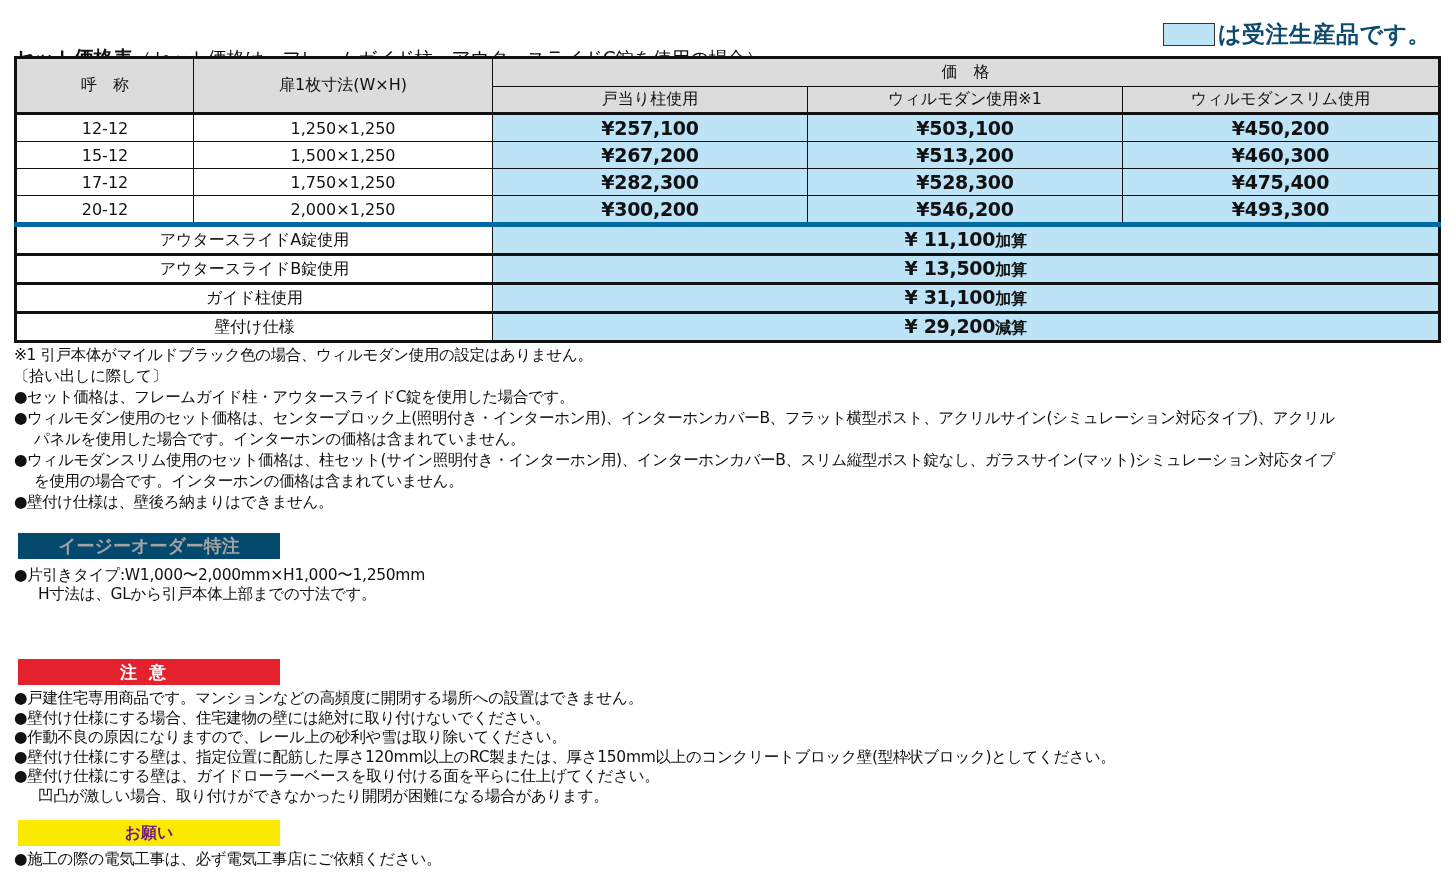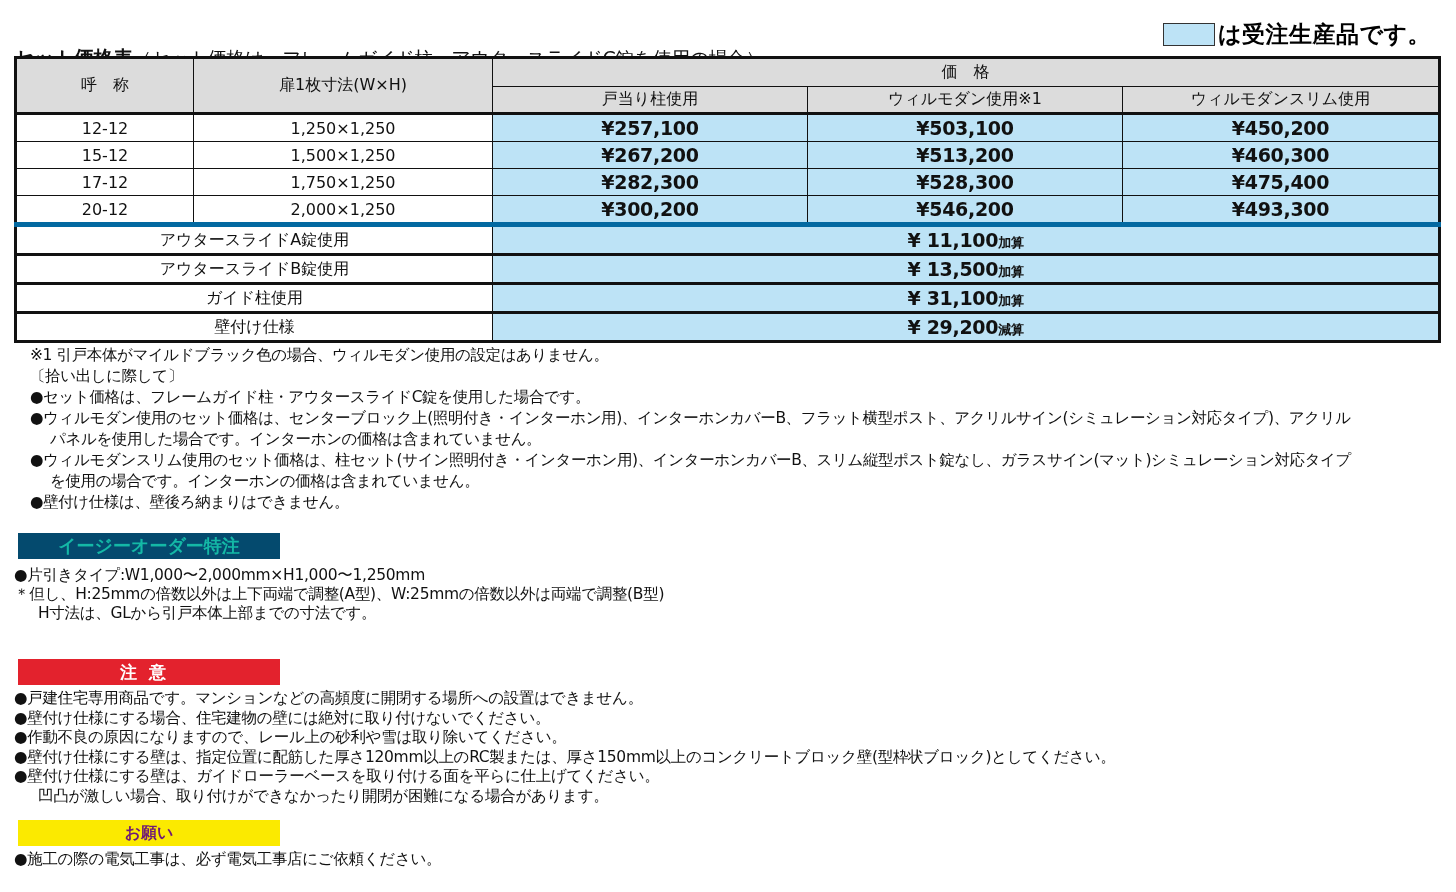--- a/index.html
+++ b/index.html
@@ -14,21 +14,21 @@
   }
   .title .main { font-weight: bold; font-size: 20px; }
   .legend {
     position: absolute; left: 1163px; top: 20px; height: 28px;
     display: flex; align-items: center; white-space: nowrap;
   }
   .legend .swatch {
     width: 52px; height: 23px; background: #bde3f6; border: 1px solid #333;
     box-sizing: border-box; margin-right: 3px;
   }
-  .legend .text { font-size: 23px; color: #000000; font-weight: bold; letter-spacing: 0.5px; }
+  .legend .text { font-size: 23px; color: #0c4a6e; font-weight: bold; letter-spacing: 0.5px; }
 
   table.price {
     position: absolute; left: 14px; top: 56px; width: 1424px;
     border-collapse: collapse; border: 3px solid #111; table-layout: fixed;
     font-size: 16px;
   }
   table.price td, table.price th {
     border: 1.5px solid #111; padding: 0; text-align: center; white-space: nowrap;
     overflow: hidden; font-weight: normal;
   }
@@ -36,34 +36,34 @@
   table.price thead tr.h1 th { height: 27px; }
   table.price thead tr.h2 th { height: 25px; margin-top: 12px; }
   table.price thead tr.h2 th, table.price thead tr.h1 th.rs { border-bottom: 3px solid #111; }
   table.price tbody td { height: 26px; }
   table.price tbody td.blue { background: #bde3f6; font-weight: bold; font-size: 19px; letter-spacing: -0.3px; }
   table.price tbody tr.sizes td { border-top: 0.5px solid #111; border-bottom: 0.5px solid #111; }
   table.price tbody tr.sizes td.blue { border-left: 1px solid #111; }
   table.price tbody tr.last-size td { border-bottom: 5px solid #0369a1; }
   table.price tbody tr.opt td { height: 26px; border-top: 3px solid #111; }
   table.price tbody tr.opt.first td { border-top: 3px solid #111; }
-  table.price .suffix { font-size: 13px; font-weight: bold; }
+  table.price .suffix { font-size: 16px; font-weight: bold; }
 
   .notes {
     position: absolute; left: 14px; top: 345px; width: 1430px;
     font-size: 15.5px; line-height: 21px; letter-spacing: -0.4px;
   }
-  .notes .line { white-space: nowrap; margin-left: 16px; }
+  .notes .line { white-space: nowrap; }
   .notes .indent { padding-left: 20px; }
 
   .sec-head {
     position: absolute; left: 18px; width: 262px; height: 26px;
     font-weight: bold; font-size: 16px; text-align: center; line-height: 26px;
   }
-  .sec-easy { top: 533px; background: #044a6e; color: #14b8a6; font-size: 18px; }
+  .sec-easy { top: 533px; background: #044a6e; color: #a3a3a3; font-size: 18px; }
   .sec-caution { top: 659px; background: #e3222d; color: #fff; font-size: 17px; letter-spacing: 12px; }
   .sec-request { top: 820px; background: #fbea00; color: #701a75; font-size: 16px; }
 
   .block { position: absolute; left: 14px; font-size: 15.5px; line-height: 19px; letter-spacing: -0.3px; }
   .block .line { white-space: nowrap; }
   .block .indent { padding-left: 24px; }
   .block-easy { top: 566px; }
   .block-easy .heading { font-size: 19px; line-height: 24px; }
   .block-caution { top: 689px; line-height: 19.5px; }
   .block-request { top: 850px; }
@@ -155,21 +155,20 @@
   <div class="line">●ウィルモダン使用のセット価格は、センターブロック上(照明付き・インターホン用)、インターホンカバーB、フラット横型ポスト、アクリルサイン(シミュレーション対応タイプ)、アクリル</div>
   <div class="line indent">パネルを使用した場合です。インターホンの価格は含まれていません。</div>
   <div class="line">●ウィルモダンスリム使用のセット価格は、柱セット(サイン照明付き・インターホン用)、インターホンカバーB、スリム縦型ポスト錠なし、ガラスサイン(マット)シミュレーション対応タイプ</div>
   <div class="line indent">を使用の場合です。インターホンの価格は含まれていません。</div>
   <div class="line">●壁付け仕様は、壁後ろ納まりはできません。</div>
 </div>
 
 <div class="sec-head sec-easy">イージーオーダー特注</div>
 <div class="block block-easy">
   <div class="line">●片引きタイプ:W1,000〜2,000mm×H1,000〜1,250mm</div>
-  <div class="line">＊但し、H:25mmの倍数以外は上下両端で調整(A型)、W:25mmの倍数以外は両端で調整(B型)</div>
   <div class="line indent">H寸法は、GLから引戸本体上部までの寸法です。</div>
 </div>
 
 <div class="sec-head sec-caution">注意</div>
 <div class="block block-caution">
   <div class="line">●戸建住宅専用商品です。マンションなどの高頻度に開閉する場所への設置はできません。</div>
   <div class="line">●壁付け仕様にする場合、住宅建物の壁には絶対に取り付けないでください。</div>
   <div class="line">●作動不良の原因になりますので、レール上の砂利や雪は取り除いてください。</div>
   <div class="line">●壁付け仕様にする壁は、指定位置に配筋した厚さ120mm以上のRC製または、厚さ150mm以上のコンクリートブロック壁(型枠状ブロック)としてください。</div>
   <div class="line">●壁付け仕様にする壁は、ガイドローラーベースを取り付ける面を平らに仕上げてください。</div>

